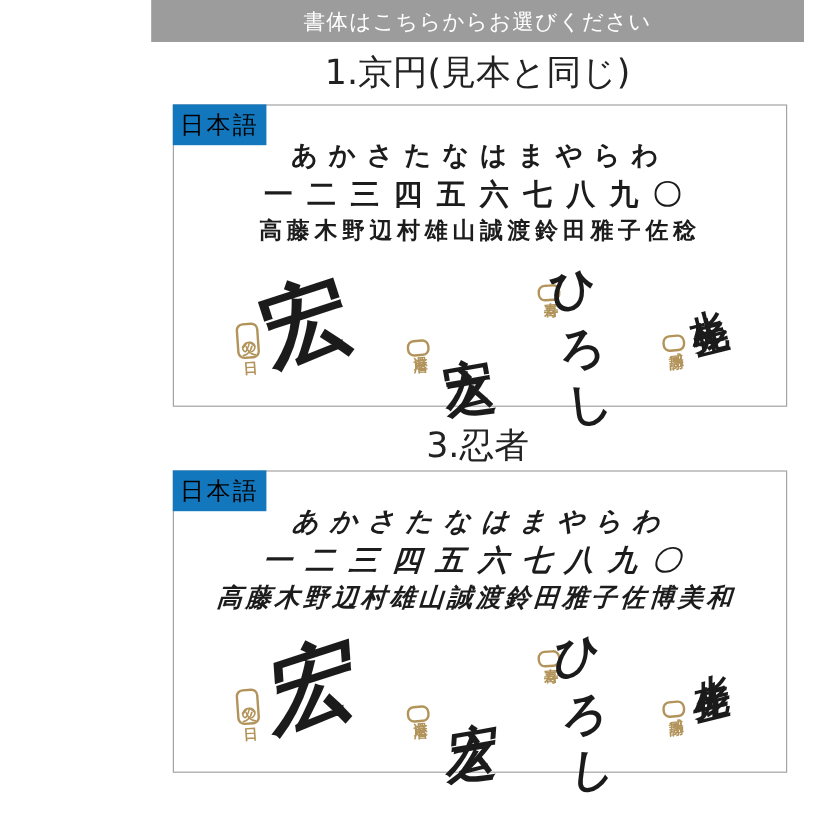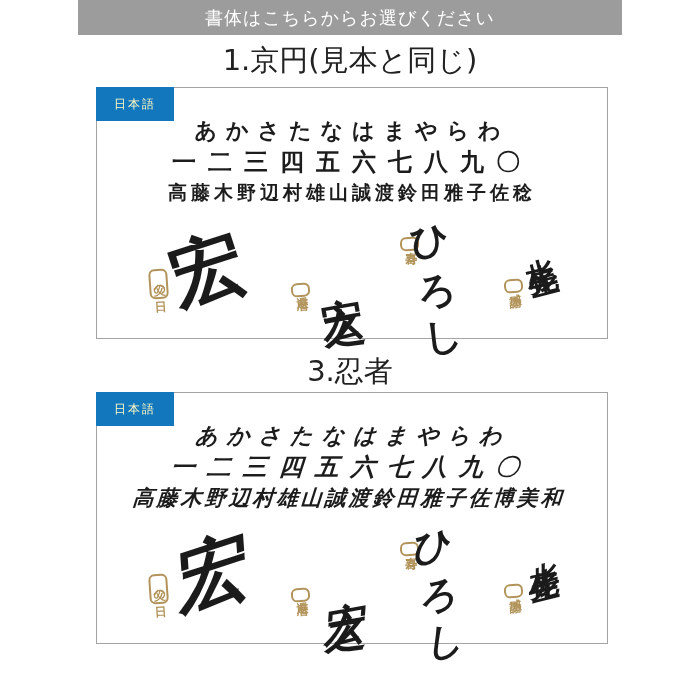--- a/index.html
+++ b/index.html
@@ -3,21 +3,21 @@
 <meta charset="utf-8">
 <style>
   * { margin: 0; padding: 0; box-sizing: border-box; }
   html, body { background: #ffffff; }
   body {
     width: 700px; height: 700px;
     font-family: "DejaVu Sans", "Liberation Sans", sans-serif;
     color: #222;
     overflow: hidden;
   }
-  .page { width: 568px; height: 700px; position: relative; }
+  .page { width: 568px; height: 700px; position: relative; margin-left: 48px; }
 
   
   .header-bar {
     position: absolute;
     left: 78px; top: 0;
     width: 544px; height: 35px;
     background: #9c9c9c;
     color: #ffffff;
     display: flex; align-items: center; justify-content: center;
     font-size: 18px;
@@ -45,23 +45,23 @@
     background: #ffffff;
   }
   .box-1 { top: 87px; }
   .box-2 { top: 392px; }
 
   .lang-label {
     position: absolute;
     left: -1px; top: -1px;
     width: 78px; height: 34px;
     background: #1377be;
-    color: #fef9c3;
+    color: #000000;
     display: flex; align-items: center; justify-content: center;
-    font-size: 12px;
+    font-size: 20px;
     letter-spacing: 2px;
   }
 
   .lines {
     padding-top: 27px;
     text-align: center;
     color: #1c1c1c;
     font-family: "DejaVu Serif", "Liberation Serif", serif;
     font-weight: bold;
   }

